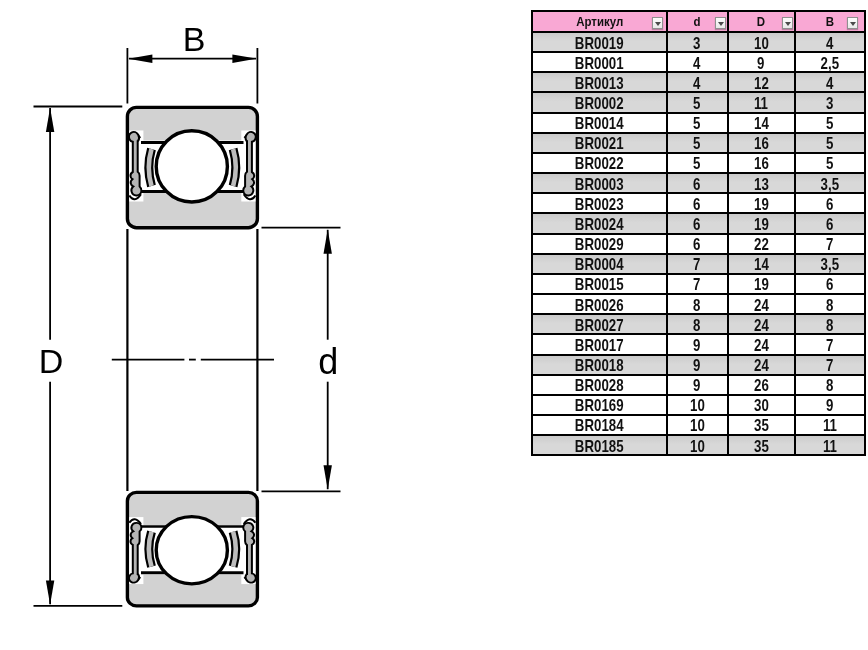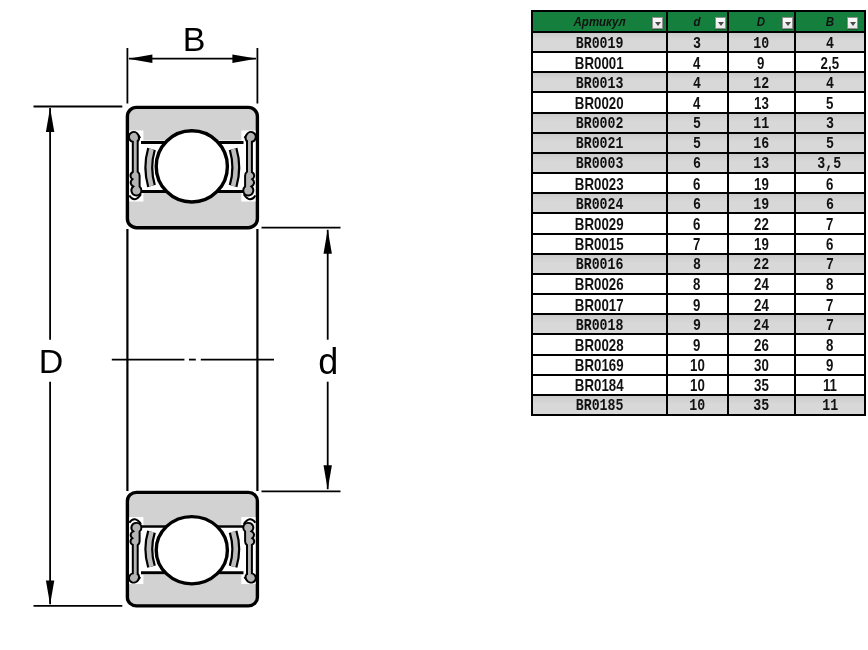--- a/index.html
+++ b/index.html
@@ -1,21 +1,21 @@
 <!DOCTYPE html>
 <html><head><meta charset="utf-8">
 <style>
 html,body{margin:0;padding:0;background:#fff;}
 #root{position:relative;width:868px;height:650px;overflow:hidden;font-family:"Liberation Sans",sans-serif;}
 svg.draw{position:absolute;left:0;top:0;}
 table{position:absolute;left:531px;top:10px;width:333px;border-collapse:collapse;table-layout:fixed;}
 td,th{border:2px solid #000;padding:0;text-align:center;overflow:hidden;white-space:nowrap;}
-th{height:18.15px;line-height:18px;background:#15803d;font-style:italic;}
+th{height:18.15px;line-height:18px;background:#f9a8d4;}
 td{height:18.15px;line-height:18.15px;}
-tr.g td{background:linear-gradient(180deg,#cbcbcb 0%,#d8d8d8 45%,#d8d8d8 100%);font-family:Liberation Mono, monospace;}
+tr.g td{background:linear-gradient(180deg,#cbcbcb 0%,#d8d8d8 45%,#d8d8d8 100%);}
 .t{display:inline-block;transform:scaleX(0.78);font-weight:bold;font-size:17px;line-height:18px;color:#111;position:relative;top:1.5px;}
 th .t{font-size:13.5px;transform:scaleX(0.85);top:-0.5px;}
 .btn{position:absolute;width:11px;height:12px;background:linear-gradient(180deg,#fdfdfd,#e9e9e9);border:1px solid #909090;box-sizing:border-box;box-shadow:0 1px 1px rgba(0,0,0,0.25);}
 .btn:after{content:"";position:absolute;left:2px;top:4px;width:0;height:0;border-left:3px solid transparent;border-right:3px solid transparent;border-top:4px solid #4a4a4a;}
 </style></head>
 <body>
 <div id="root">
 <svg class="draw" width="530" height="650" viewBox="0 0 530 650">
 <defs>
 <g id="blk">
@@ -105,34 +105,40 @@
           <td><span class="t">4</span></td>
           <td><span class="t">9</span></td>
           <td><span class="t">2,5</span></td>
         </tr>
 <tr class="g">
           <td><span class="t">BR0013</span></td>
           <td><span class="t">4</span></td>
           <td><span class="t">12</span></td>
           <td><span class="t">4</span></td>
         </tr>
-<tr>
-          <td><span class="t">BR0020</span></td>
-          <td><span class="t">4</span></td>
-          <td><span class="t">13</span></td>
-          <td><span class="t">5</span></td>
-        </tr>
 <tr class="g">
           <td><span class="t">BR0002</span></td>
           <td><span class="t">5</span></td>
           <td><span class="t">11</span></td>
           <td><span class="t">3</span></td>
         </tr>
+<tr>
+          <td><span class="t">BR0014</span></td>
+          <td><span class="t">5</span></td>
+          <td><span class="t">14</span></td>
+          <td><span class="t">5</span></td>
+        </tr>
 <tr class="g">
           <td><span class="t">BR0021</span></td>
+          <td><span class="t">5</span></td>
+          <td><span class="t">16</span></td>
+          <td><span class="t">5</span></td>
+        </tr>
+<tr>
+          <td><span class="t">BR0022</span></td>
           <td><span class="t">5</span></td>
           <td><span class="t">16</span></td>
           <td><span class="t">5</span></td>
         </tr>
 <tr class="g">
           <td><span class="t">BR0003</span></td>
           <td><span class="t">6</span></td>
           <td><span class="t">13</span></td>
           <td><span class="t">3,5</span></td>
         </tr>
@@ -147,34 +153,40 @@
           <td><span class="t">6</span></td>
           <td><span class="t">19</span></td>
           <td><span class="t">6</span></td>
         </tr>
 <tr>
           <td><span class="t">BR0029</span></td>
           <td><span class="t">6</span></td>
           <td><span class="t">22</span></td>
           <td><span class="t">7</span></td>
         </tr>
+<tr class="g">
+          <td><span class="t">BR0004</span></td>
+          <td><span class="t">7</span></td>
+          <td><span class="t">14</span></td>
+          <td><span class="t">3,5</span></td>
+        </tr>
 <tr>
           <td><span class="t">BR0015</span></td>
           <td><span class="t">7</span></td>
           <td><span class="t">19</span></td>
           <td><span class="t">6</span></td>
         </tr>
-<tr class="g">
-          <td><span class="t">BR0016</span></td>
-          <td><span class="t">8</span></td>
-          <td><span class="t">22</span></td>
-          <td><span class="t">7</span></td>
-        </tr>
 <tr>
           <td><span class="t">BR0026</span></td>
+          <td><span class="t">8</span></td>
+          <td><span class="t">24</span></td>
+          <td><span class="t">8</span></td>
+        </tr>
+<tr class="g">
+          <td><span class="t">BR0027</span></td>
           <td><span class="t">8</span></td>
           <td><span class="t">24</span></td>
           <td><span class="t">8</span></td>
         </tr>
 <tr>
           <td><span class="t">BR0017</span></td>
           <td><span class="t">9</span></td>
           <td><span class="t">24</span></td>
           <td><span class="t">7</span></td>
         </tr>

